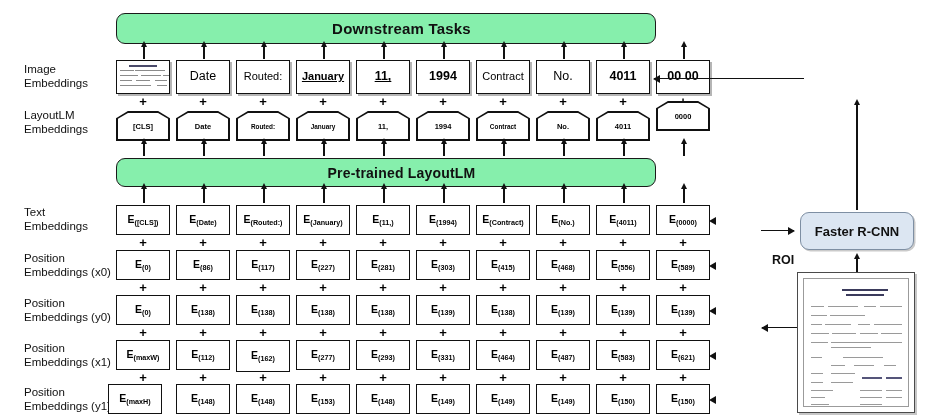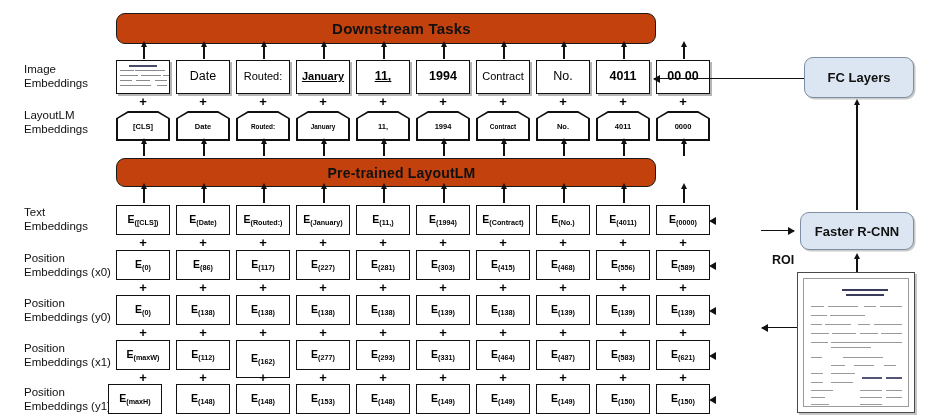--- a/index.html
+++ b/index.html
@@ -3,21 +3,21 @@
 <meta charset="utf-8">
 <style>
   html,body{margin:0;padding:0;background:#ffffff;}
   body{width:936px;height:418px;font-family:"Liberation Sans",sans-serif;position:relative;overflow:hidden;}
   #stage{position:relative;width:936px;height:418px;}
 
   .abs{position:absolute;box-sizing:border-box;}
 
   
   .banner{
-    border:1.6px solid #1a1a1a;border-radius:9px;background:#c2410c;
+    border:1.6px solid #1a1a1a;border-radius:9px;background:#86efac;
     display:flex;align-items:center;justify-content:center;
     font-weight:bold;color:#111;letter-spacing:.2px;padding-left:31px;
   }
 
   
   .gbox{
     border:1.6px solid #111;background:#fff;
     display:flex;align-items:center;justify-content:center;
     text-align:center;color:#000;line-height:1.05;
   }
@@ -212,21 +212,21 @@
       </div>
       <div class="abs varrow" style="left:503px;top:143px;height:13px;"></div>
       <div class="abs cut" style="left:536px;top:111px;width:54px;height:30px;">
         <div class="inner">No.</div>
       </div>
       <div class="abs varrow" style="left:563px;top:143px;height:13px;"></div>
       <div class="abs cut" style="left:596px;top:111px;width:54px;height:30px;">
         <div class="inner">4011</div>
       </div>
       <div class="abs varrow" style="left:623px;top:143px;height:13px;"></div>
-      <div class="abs cut" style="left:656px;top:111px;width:54px;height:30px;">
+      <div class="abs cut" style="left:656px;top:101px;width:54px;height:30px;">
         <div class="inner">0000</div>
       </div>
       <div class="abs varrow" style="left:683px;top:143px;height:13px;"></div>
       <div class="abs varrow" style="left:143px;top:188px;height:15px;"></div>
       <div class="abs gbox" style="left:116px;top:205px;width:54px;height:30px;">
         <span class="emb">E<sub>([CLS])</sub></span>
       </div>
       <div class="abs plus" style="left:116px;top:236px;width:54px;">+</div>
       <div class="abs varrow" style="left:203px;top:188px;height:15px;"></div>
       <div class="abs gbox" style="left:176px;top:205px;width:54px;height:30px;">
@@ -354,21 +354,21 @@
       </div>
       <div class="abs plus" style="left:656px;top:326px;width:54px;">+</div>
       <div class="abs gbox" style="left:116px;top:340px;width:54px;height:30px;">
         <span class="emb" style="font-size:10.5px">E<sub>(maxW)</sub></span>
       </div>
       <div class="abs plus" style="left:116px;top:371px;width:54px;">+</div>
       <div class="abs gbox" style="left:176px;top:340px;width:54px;height:30px;">
         <span class="emb" style="font-size:10.5px">E<sub>(112)</sub></span>
       </div>
       <div class="abs plus" style="left:176px;top:371px;width:54px;">+</div>
-      <div class="abs gbox" style="left:236px;top:340px;width:54px;height:38px;">
+      <div class="abs gbox" style="left:236px;top:340px;width:54px;height:32px;">
         <span class="emb" style="font-size:10.5px">E<sub>(162)</sub></span>
       </div>
       <div class="abs plus" style="left:236px;top:371px;width:54px;">+</div>
       <div class="abs gbox" style="left:296px;top:340px;width:54px;height:30px;">
         <span class="emb" style="font-size:10.5px">E<sub>(277)</sub></span>
       </div>
       <div class="abs plus" style="left:296px;top:371px;width:54px;">+</div>
       <div class="abs gbox" style="left:356px;top:340px;width:54px;height:30px;">
         <span class="emb" style="font-size:10.5px">E<sub>(293)</sub></span>
       </div>
@@ -423,21 +423,20 @@
       <div class="abs gbox" style="left:656px;top:384px;width:54px;height:30px;">
         <span class="emb" style="font-size:10.5px">E<sub>(150)</sub></span>
       </div>
       <div class="abs harrow-left" style="left:710px;top:220px;width:-31px;"></div>
       <div class="abs harrow-left" style="left:710px;top:265px;width:-31px;"></div>
       <div class="abs harrow-left" style="left:710px;top:310px;width:-31px;"></div>
       <div class="abs harrow-left" style="left:710px;top:355px;width:-31px;"></div>
       <div class="abs harrow-left" style="left:710px;top:399px;width:-31px;"></div>
     </div>
 
-  <div class="abs blueblk" style="left:804px;top:57px;width:110px;height:41px;">FC Layers</div>
 
   <div class="abs blueblk" style="left:800px;top:212px;width:114px;height:38px;">Faster R-CNN</div>
 
 
   <div class="abs roi" style="left:772px;top:205px;margin-top:48px;">ROI</div>
 
   <div class="abs harrow-right" style="left:761px;top:230px;width:33px;"></div>
 
   <div class="abs varrow" style="left:856px;top:104px;height:106px;"></div>
 

